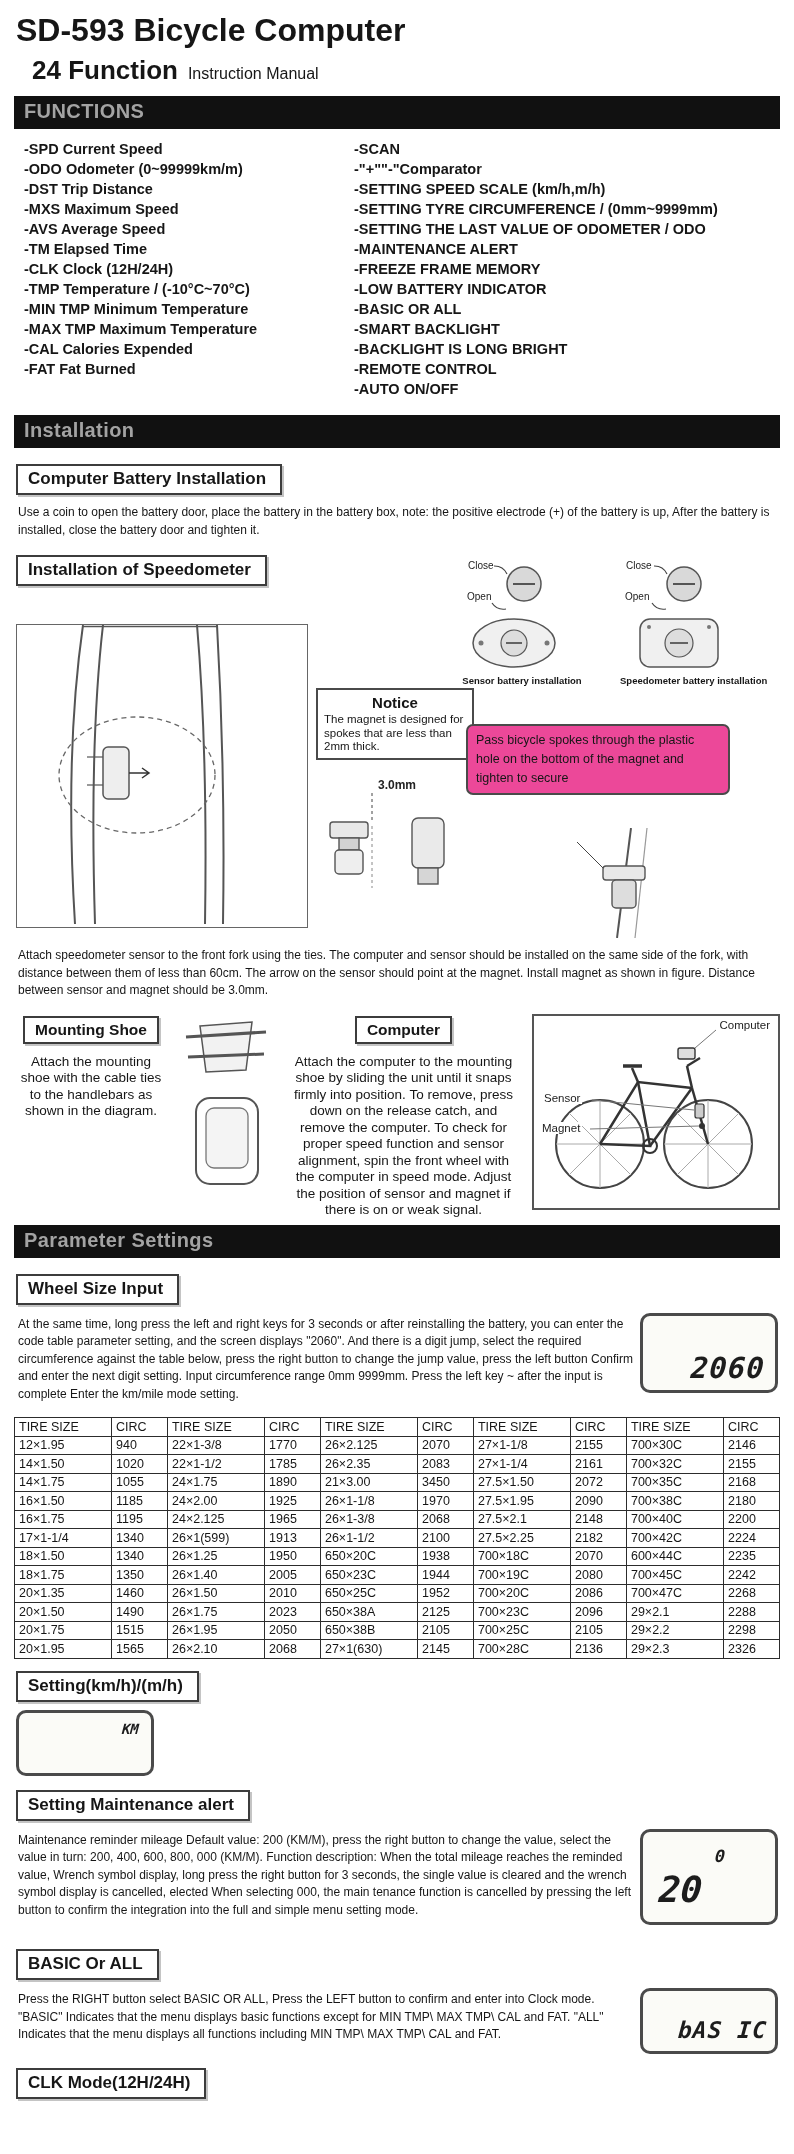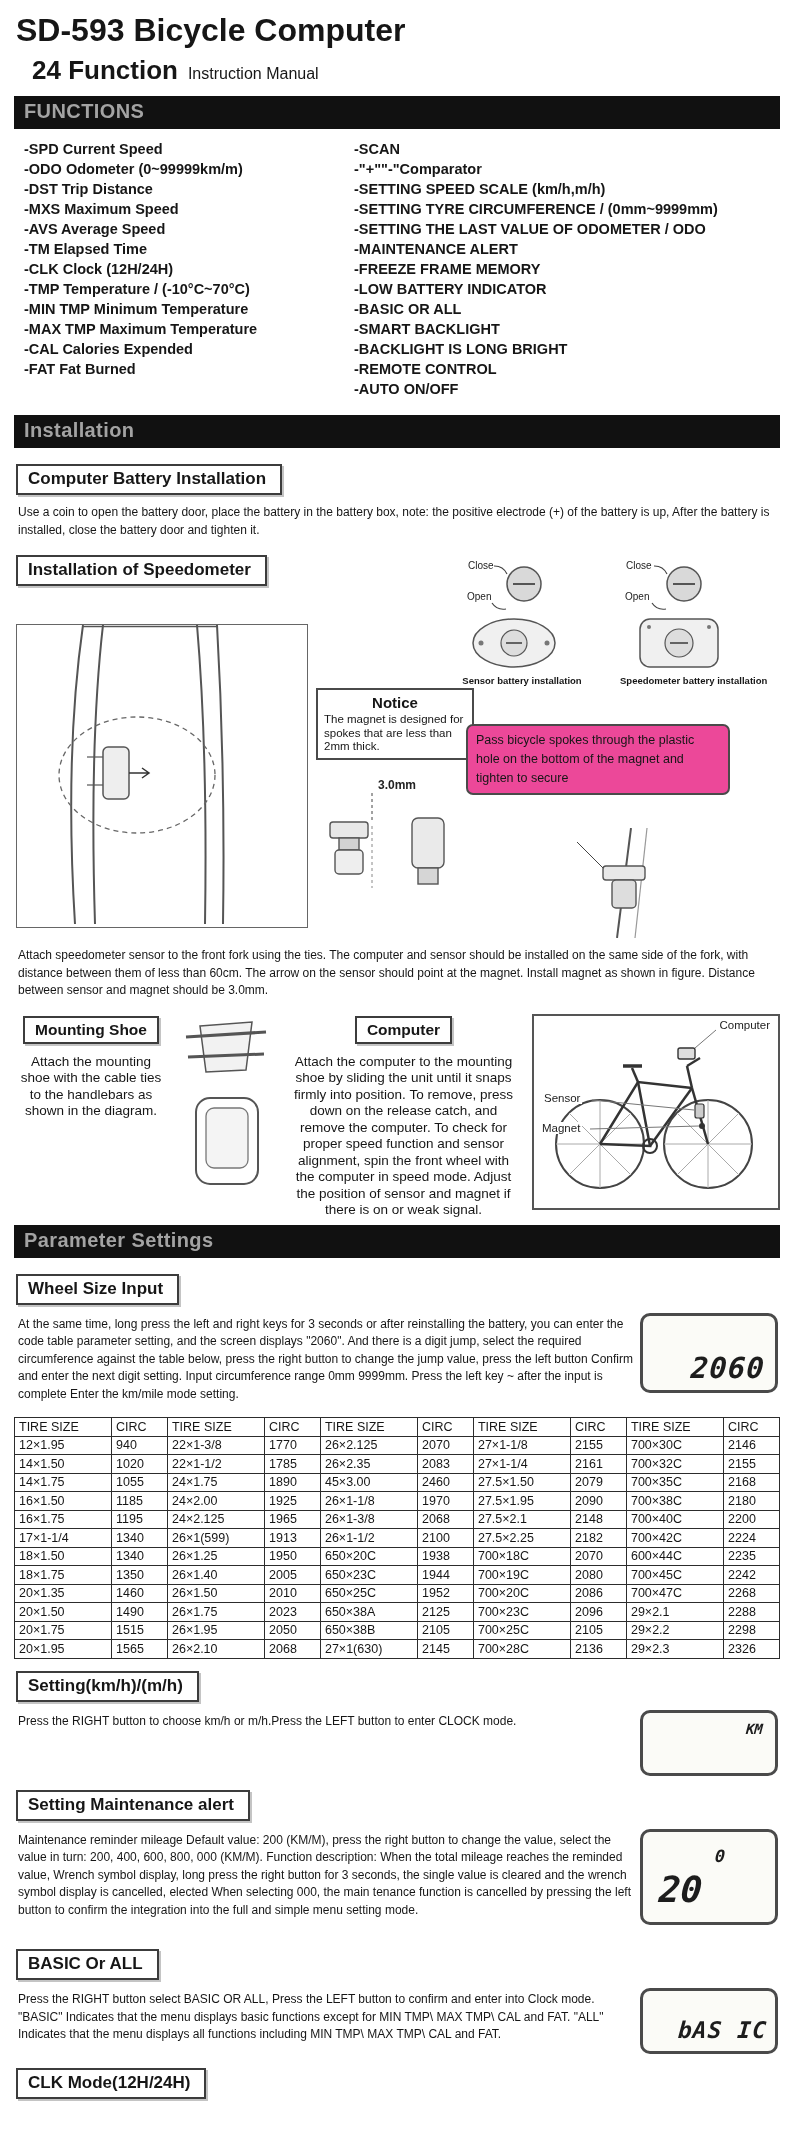--- a/index.html
+++ b/index.html
@@ -312,24 +312,24 @@
           <td>2161</td>
           <td>700×32C</td>
           <td>2155</td>
         </tr>
         <tr>
 
       <td>14×1.75</td>
           <td>1055</td>
           <td>24×1.75</td>
           <td>1890</td>
-          <td>45×3.00</td>
-          <td>2460</td>
+          <td>21×3.00</td>
+          <td>3450</td>
           <td>27.5×1.50</td>
-          <td>2079</td>
+          <td>2072</td>
           <td>700×35C</td>
           <td>2168</td>
         </tr>
         <tr>
 
       <td>16×1.50</td>
           <td>1185</td>
           <td>24×2.00</td>
           <td>1925</td>
           <td>26×1-1/8</td>
@@ -441,21 +441,20 @@
           <td>700×28C</td>
           <td>2136</td>
           <td>29×2.3</td>
           <td>2326</td>
         </tr>
       </tbody>
   </table>
 
   <div class="subhead">Setting(km/h)/(m/h)</div>
   <div class="lcd-row">
-    <p class="body">Press the RIGHT button to choose km/h or m/h.Press the LEFT button to enter CLOCK mode.</p>
     <div class="lcd-wrap">
       <div class="lcd lcd-h60">
         <span class="seg seg-top">KM</span>
       </div>
     </div>
   </div>
 
   <div class="subhead">Setting Maintenance alert</div>
   <div class="lcd-row">
     <p class="body">Maintenance reminder mileage Default value: 200 (KM/M), press the right button to change the value, select the value in turn: 200, 400, 600, 800, 000 (KM/M). Function description: When the total mileage reaches the reminded value, Wrench symbol display, long press the right button for 3 seconds, the single value is cleared and the wrench symbol display is cancelled, elected When selecting 000, the main tenance function is cancelled by pressing the left button to confirm the integration into the full and simple menu setting mode.</p>

